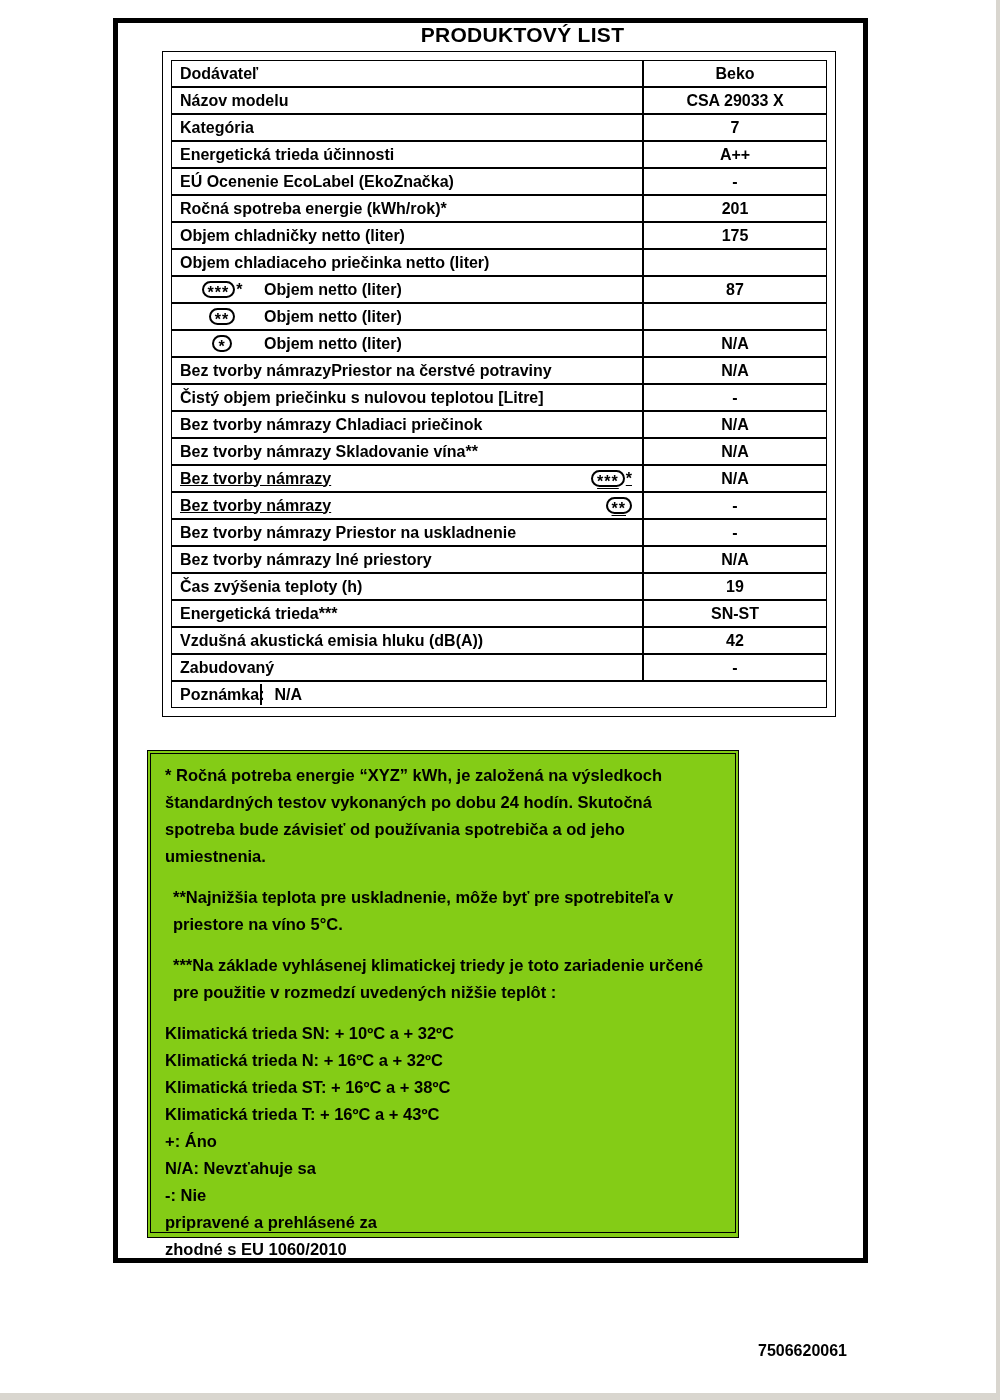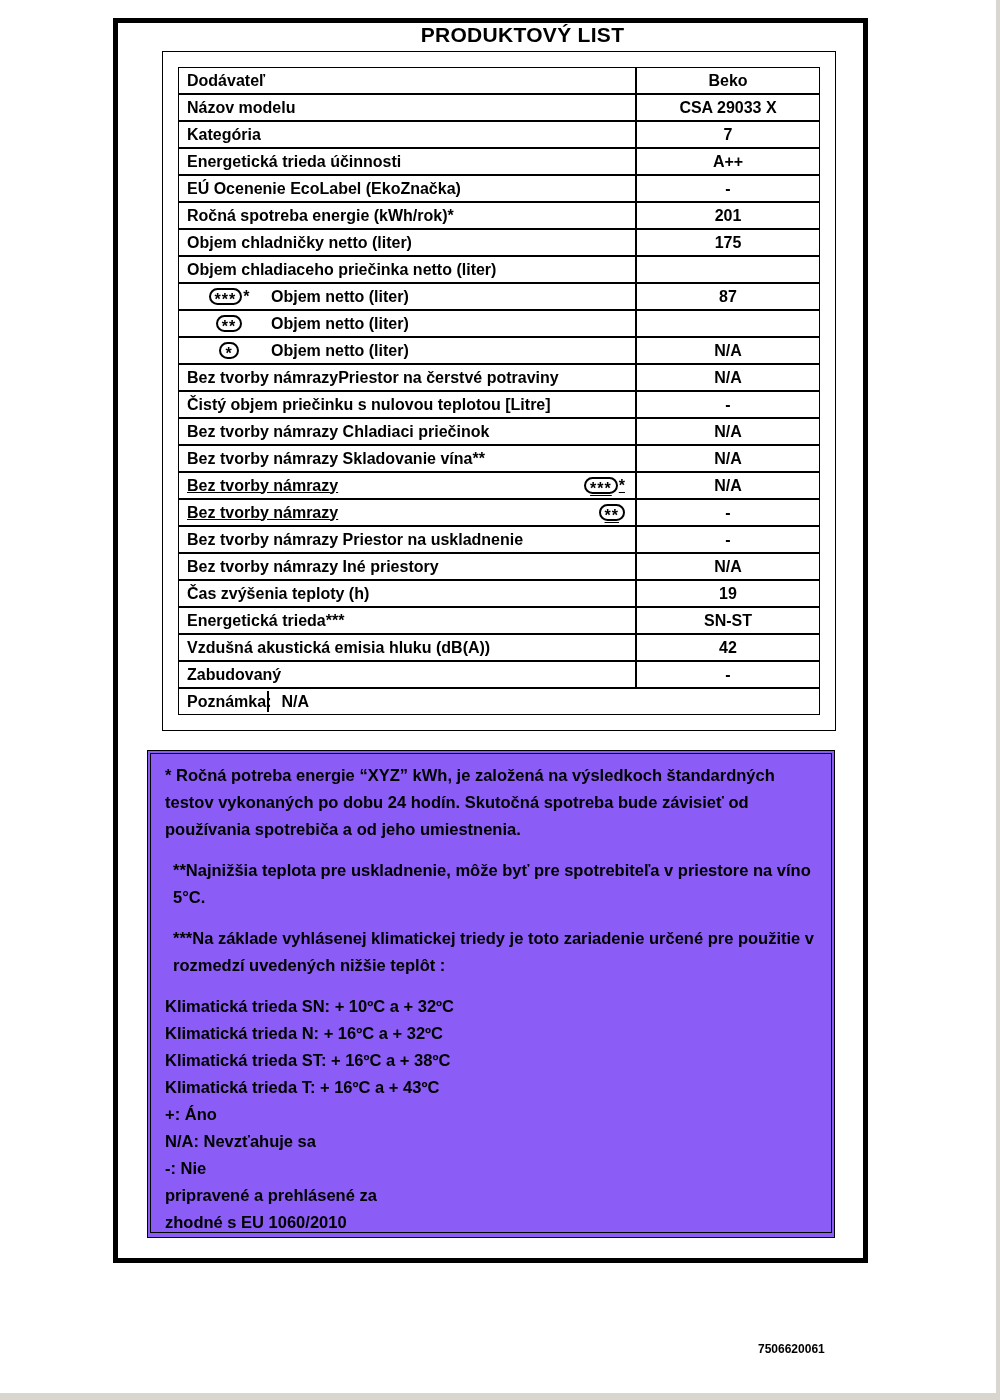--- a/index.html
+++ b/index.html
@@ -12,21 +12,21 @@
     position:absolute;left:113px;top:18px;width:755px;height:1245px;
     border:5px solid #000;box-sizing:border-box;background:#fff;
   }
   .title{
     position:absolute;left:113px;top:23px;width:819px;text-align:center;
     font-size:21px;letter-spacing:0.3px;
   }
   
   .tbl-outer{
     position:absolute;left:162px;top:51px;width:674px;box-sizing:border-box;
-    border:1px solid #000;padding:15px;background:#fff;
+    border:1px solid #000;padding:8px;background:#fff;
   }
   .tbl-inner{border:1px solid #000;}
   .r{display:flex;height:25px;border-bottom:2px solid #000;box-sizing:content-box;}
   .r:last-child{border-bottom:none;}
   .lc{
     flex:1;display:flex;align-items:center;padding-left:8px;
     font-size:16px;white-space:nowrap;overflow:hidden;position:relative;
   }
   .lc.spread{justify-content:space-between;padding-right:10px;text-decoration:underline;}
   .vc{
@@ -38,33 +38,33 @@
   .sbadge{
     display:inline-block;border:2px solid #000;border-radius:9px;
     padding:0 4px;height:17px;line-height:20px;font-size:16px;
     letter-spacing:1px;box-sizing:border-box;
   }
   .star-out{font-size:16px;line-height:20px;margin-left:1px;}
   .caret{position:absolute;left:88px;top:2px;width:2px;height:21px;background:#000;}
   .note-val{margin-left:10px;}
   
   .notes-outer{
-    position:absolute;left:147px;top:750px;width:688px;height:488px;
-    box-sizing:border-box;border:1px solid #000;padding:2px;background:#8b5cf6;
+    position:absolute;left:147px;top:750px;width:592px;height:488px;
+    box-sizing:border-box;border:1px solid #000;padding:2px;background:#84cc16;
   }
   .notes-inner{
     border:1px solid #000;height:480px;box-sizing:border-box;
     padding:8px 14px;font-size:16.5px;line-height:27px;
   }
   .notes-inner p{margin:0;}
   .n2,.n3{margin-top:14px !important;padding-left:8px;}
   .nlist{margin-top:14px;}
   .nline{line-height:27px;}
   
-  .footer-code{position:absolute;left:758px;top:1342px;font-size:12px;}
+  .footer-code{position:absolute;left:758px;top:1342px;font-size:16px;}
   .edge-right{position:absolute;right:0;top:0;width:4px;height:1400px;background:#d9d6cf;}
   .edge-bottom{position:absolute;left:0;top:1393px;width:1000px;height:7px;background:#d9d6cf;}
 </style>
 </head>
 <body>
 
 <div class="frame"></div>
 <div class="title">PRODUKTOVÝ LIST</div>
 
 <div class="tbl-outer">

